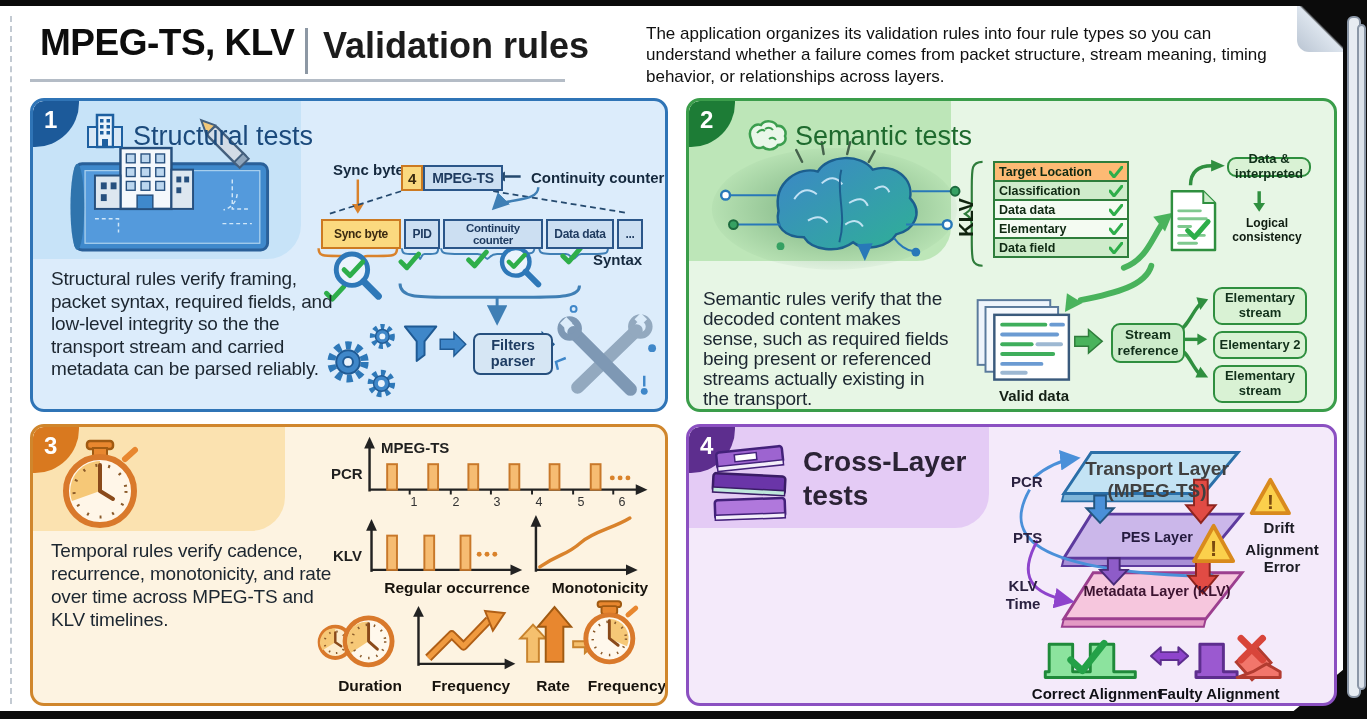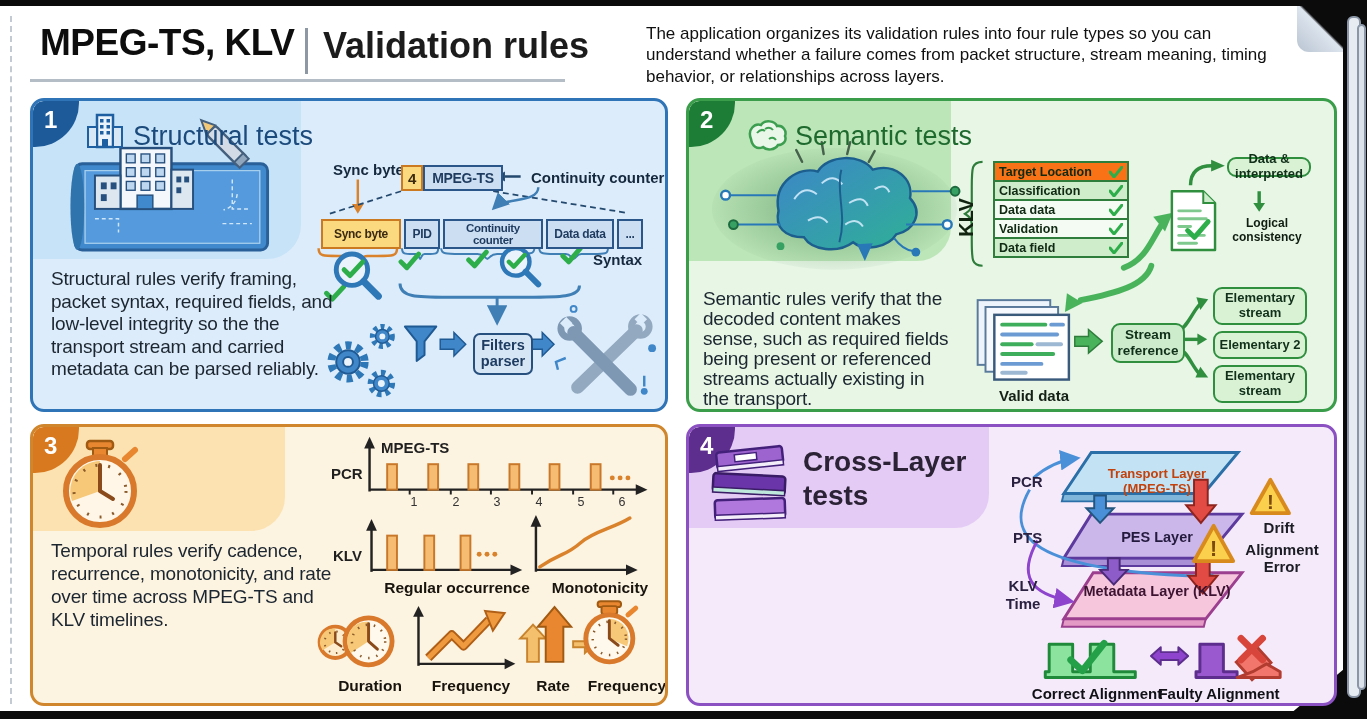--- a/index.html
+++ b/index.html
@@ -191,21 +191,21 @@
   <div class="cbox pf" style="left:390px;top:64px;width:80px;height:26px;font-size:14px">MPEG-TS</div>
   <div class="olabel" style="left:498px;top:68px">Continuity counter</div>
 
   <div class="cbox pf pfy" style="left:288px;top:118px;width:80px">Sync byte</div>
   <div class="cbox pf" style="left:371px;top:118px;width:36px">PID</div>
   <div class="cbox pf" style="left:410px;top:118px;width:100px;font-size:11.5px">Continuity counter</div>
   <div class="cbox pf" style="left:513px;top:118px;width:68px">Data data</div>
   <div class="cbox pf" style="left:584px;top:118px;width:26px">...</div>
 
   <div class="olabel" style="left:560px;top:150px">Syntax</div>
-  <div class="cbox" style="left:440px;top:232px;width:60px;height:42px;background:#d6e6f4;border:2.5px solid #27507e;border-radius:7px;color:#1e3c62;font-size:14.5px;line-height:1.1">Filters parser</div>
+  <div class="cbox" style="left:440px;top:232px;width:80px;height:42px;background:#d6e6f4;border:2.5px solid #27507e;border-radius:7px;color:#1e3c62;font-size:14.5px;line-height:1.1">Filters parser</div>
 </div>
 
 <div class="panel" style="left:686px;top:98px;width:651px;height:314px;background:#e7f6e5;border-color:#3a9d4a">
   <div class="band" style="width:262px;height:160px;background:#bde6b8"></div>
 
   <svg class="layer" viewBox="0 0 651 314">
     <defs>
       <radialGradient id="blobG" cx="50%" cy="50%" r="55%">
         <stop offset="0%" stop-color="#3e7f4c" stop-opacity="0.55"></stop>
         <stop offset="100%" stop-color="#3e7f4c" stop-opacity="0"></stop>
@@ -310,40 +310,40 @@
         <path d="M24,12 q5,-3 8,1"></path>
         <path d="M28,22 q4,-3 7,1"></path>
     </g>
   </svg>
   <div class="ptitle" style="left:106px;top:20px;color:#1e6a2e">Semantic tests</div>
   <div class="desc" style="left:14px;top:188px;width:252px;line-height:20px">Semantic rules verify that the decoded content makes sense, such as required fields being present or referenced streams actually existing in the transport.</div>
 
   <div class="olabel rot" style="left:252px;top:105px;width:50px;text-align:center;font-size:20px;color:#10240f">KLV</div>
 
   <div class="abs" style="left:304px;top:62px;width:136px">
-    <div class="klvrow" style="background:#f97316">
+    <div class="klvrow" style="background:#fdba74">
       <span>Target Location</span>
       <svg width="14" height="12" style="margin-left:auto">
           <path d="M1,6 l4,5 l8,-10" stroke="#2eae4a" stroke-width="3" fill="none" stroke-linecap="round"></path>
         </svg>
     </div>
     <div class="klvrow" style="background:#cfeccb">
       <span>Classification</span>
       <svg width="14" height="12" style="margin-left:auto">
           <path d="M1,6 l4,5 l8,-10" stroke="#2eae4a" stroke-width="3" fill="none" stroke-linecap="round"></path>
         </svg>
     </div>
     <div class="klvrow" style="background:#f4fbf2">
       <span>Data data</span>
       <svg width="14" height="12" style="margin-left:auto">
           <path d="M1,6 l4,5 l8,-10" stroke="#2eae4a" stroke-width="3" fill="none" stroke-linecap="round"></path>
         </svg>
     </div>
     <div class="klvrow" style="background:#f4fbf2">
-      <span>Validation</span>
+      <span>Elementary</span>
       <svg width="14" height="12" style="margin-left:auto">
           <path d="M1,6 l4,5 l8,-10" stroke="#2eae4a" stroke-width="3" fill="none" stroke-linecap="round"></path>
         </svg>
     </div>
     <div class="klvrow" style="background:#cfeccb">
       <span>Data field</span>
       <svg width="14" height="12" style="margin-left:auto">
           <path d="M1,6 l4,5 l8,-10" stroke="#2eae4a" stroke-width="3" fill="none" stroke-linecap="round"></path>
         </svg>
     </div>
@@ -555,21 +555,21 @@
       <rect x="10" y="62" width="70" height="19" rx="3" fill="#b078dc" stroke="#43217a" stroke-width="2.5"></rect>
       <rect x="10" y="77" width="70" height="5" fill="#f2edf9" stroke="#43217a" stroke-width="1.5"></rect>
     </g>
   </svg>
   <div class="ptitle2" style="left:114px;top:18px;width:200px;color:#2b2335;line-height:34px">Cross-Layer tests</div>
 
   <div class="olabel" style="left:322px;top:46px;color:#2a2140">PCR</div>
   <div class="olabel" style="left:324px;top:102px;color:#2a2140">PTS</div>
   <div class="cbox" style="left:310px;top:150px;width:48px;font-size:15px;color:#2a2140;line-height:1.2;white-space:normal">KLV Time</div>
 
-  <div class="cbox" style="left:394px;top:40px;width:148px;font-size:13px;color:#c2410c;line-height:1.15">Transport Layer (MPEG-TS)</div>
+  <div class="cbox" style="left:394px;top:31px;width:148px;font-size:19px;color:#404040;line-height:1.15">Transport Layer (MPEG-TS)</div>
   <div class="cbox" style="left:394px;top:102px;width:148px;font-size:14.5px;color:#241a3e">PES Layer</div>
   <div class="cbox" style="left:394px;top:156px;width:148px;font-size:14.5px;color:#3c1330;line-height:1.15">Metadata Layer (KLV)</div>
 
   <div class="cbox" style="left:564px;top:92px;width:52px;font-size:15px;color:#1c1c24">Drift</div>
   <div class="cbox" style="left:550px;top:114px;width:86px;font-size:15px;color:#1c1c24;line-height:1.15">Alignment Error</div>
   <div class="cbox" style="left:342px;top:258px;width:132px;font-size:15px;color:#101016">Correct Alignment</div>
   <div class="cbox" style="left:468px;top:258px;width:124px;font-size:15px;color:#101016">Faulty Alignment</div>
 </div>
 
 </body></html>

